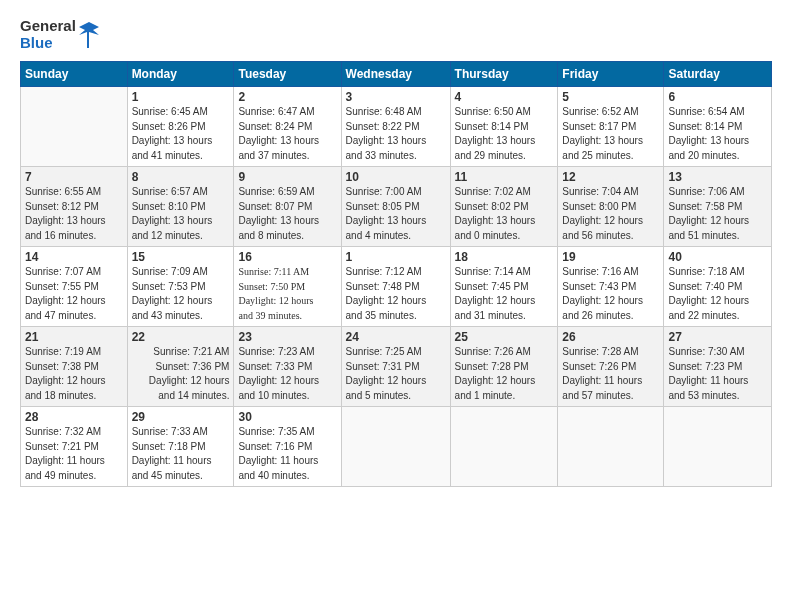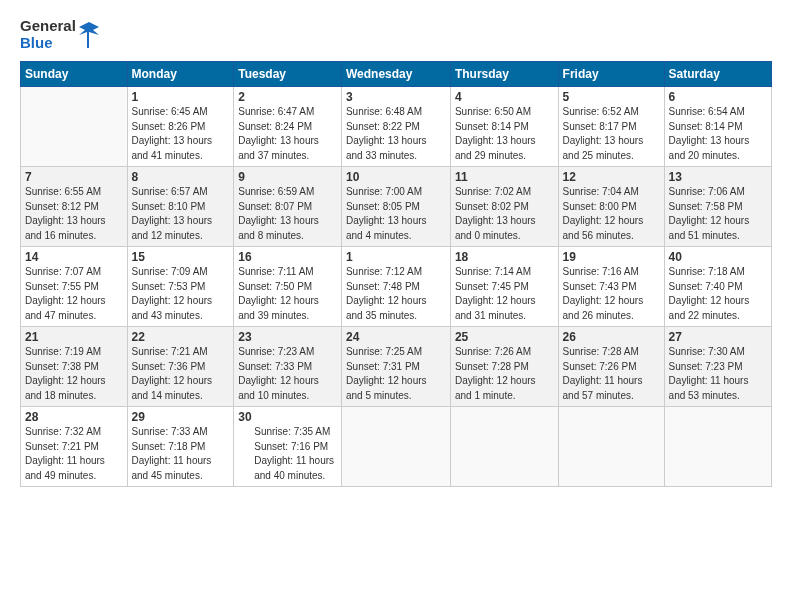--- a/index.html
+++ b/index.html
@@ -224,21 +224,21 @@
           </td>
           <td>
             <span class="day-number">15</span>
             <div class="day-info" style="white-space: pre-line;">Sunrise: 7:09 AM
 Sunset: 7:53 PM
 Daylight: 12 hours
 and 43 minutes.</div>
           </td>
           <td>
             <span class="day-number">16</span>
-            <div class="day-info" style="white-space: pre-line;">Sunrise: 7:11 AM
+            <div class="day-info" style="white-space: pre-line; font-family: Liberation Serif, serif;">Sunrise: 7:11 AM
 Sunset: 7:50 PM
 Daylight: 12 hours
 and 39 minutes.</div>
           </td>
           <td>
             <span class="day-number">1</span>
             <div class="day-info" style="white-space: pre-line;">Sunrise: 7:12 AM
 Sunset: 7:48 PM
 Daylight: 12 hours
 and 35 minutes.</div>
@@ -268,21 +268,21 @@
         <tr class="row-shaded">
           <td>
             <span class="day-number">21</span>
             <div class="day-info" style="white-space: pre-line;">Sunrise: 7:19 AM
 Sunset: 7:38 PM
 Daylight: 12 hours
 and 18 minutes.</div>
           </td>
           <td>
             <span class="day-number">22</span>
-            <div class="day-info" style="white-space: pre-line;">Sunrise: 7:21 AM
+            <div class="day-info" style="white-space: pre-line; text-align: right;">Sunrise: 7:21 AM
 Sunset: 7:36 PM
 Daylight: 12 hours
 and 14 minutes.</div>
           </td>
           <td>
             <span class="day-number">23</span>
             <div class="day-info" style="white-space: pre-line;">Sunrise: 7:23 AM
 Sunset: 7:33 PM
 Daylight: 12 hours
 and 10 minutes.</div>
@@ -326,21 +326,21 @@
           </td>
           <td>
             <span class="day-number">29</span>
             <div class="day-info" style="white-space: pre-line;">Sunrise: 7:33 AM
 Sunset: 7:18 PM
 Daylight: 11 hours
 and 45 minutes.</div>
           </td>
           <td>
             <span class="day-number">30</span>
-            <div class="day-info" style="white-space: pre-line; margin-left: 16px;">Sunrise: 7:35 AM
+            <div class="day-info" style="white-space: pre-line;">Sunrise: 7:35 AM
 Sunset: 7:16 PM
 Daylight: 11 hours
 and 40 minutes.</div>
           </td>
           <td class="empty"></td>
           <td class="empty"></td>
           <td class="empty"></td>
           <td class="empty"></td>
         </tr>
       </tbody>

